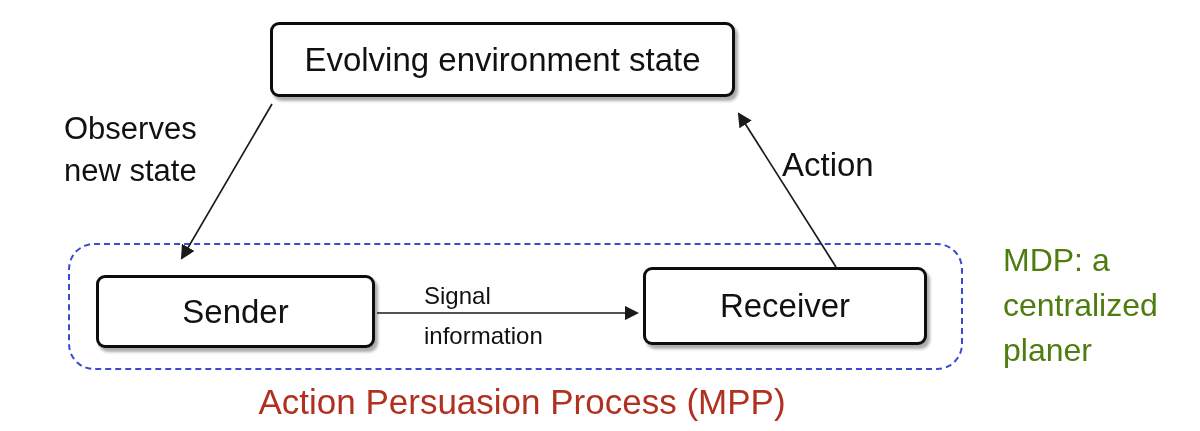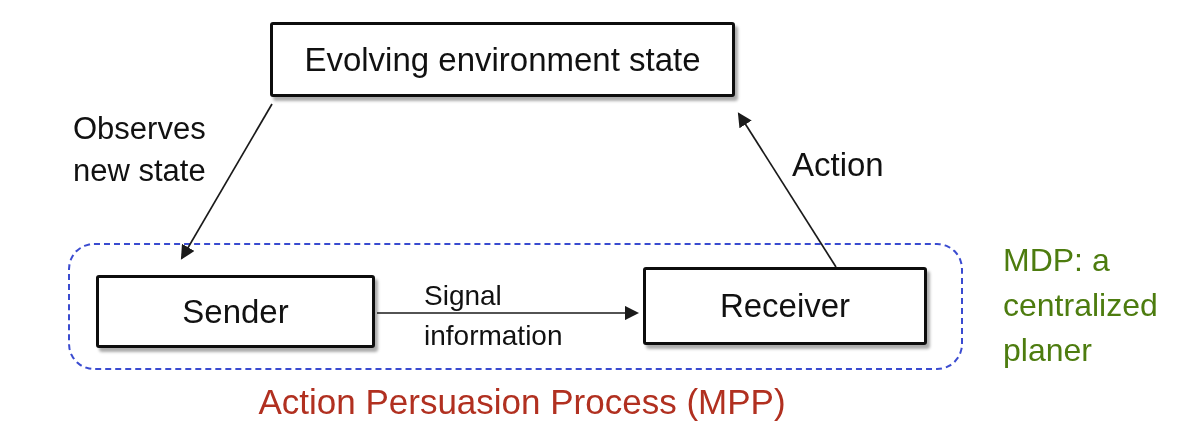--- a/index.html
+++ b/index.html
@@ -21,21 +21,21 @@
     top: 0;
     width: 1200px;
     height: 431px;
     pointer-events: none;
     z-index: 5;
   }
   .node {
     position: absolute;
     background: #ffffff;
     border: 3.5px solid #0d0d0d;
-    border-radius: 3px;
+    border-radius: 9px;
     box-shadow: 3px 4px 3px rgba(0,0,0,0.33);
     display: flex;
     align-items: center;
     justify-content: center;
     color: #111111;
     z-index: 3;
     box-sizing: border-box;
     white-space: nowrap;
   }
   .node-environment {
@@ -66,31 +66,29 @@
   .edge-label {
     position: absolute;
     color: #111111;
     white-space: pre-line;
     z-index: 4;
   }
   .label-observes {
     left: 64px; top: 108px;
     font-size: 31px;
     line-height: 42px;
-    margin-left: 9px;
   }
   .label-signal {
     left: 424px; top: 276px;
-    font-size: 28px;
+    font-size: 24px;
     line-height: 40px;
   }
   .label-action {
     left: 782px; top: 146px;
     font-size: 33px;
-    margin-left: 10px;
   }
   .side-note {
     position: absolute;
     left: 1003px; top: 238px;
     font-size: 32px;
     line-height: 45px;
     color: #4d7c0f;
     white-space: pre-line;
     z-index: 4;
   }

